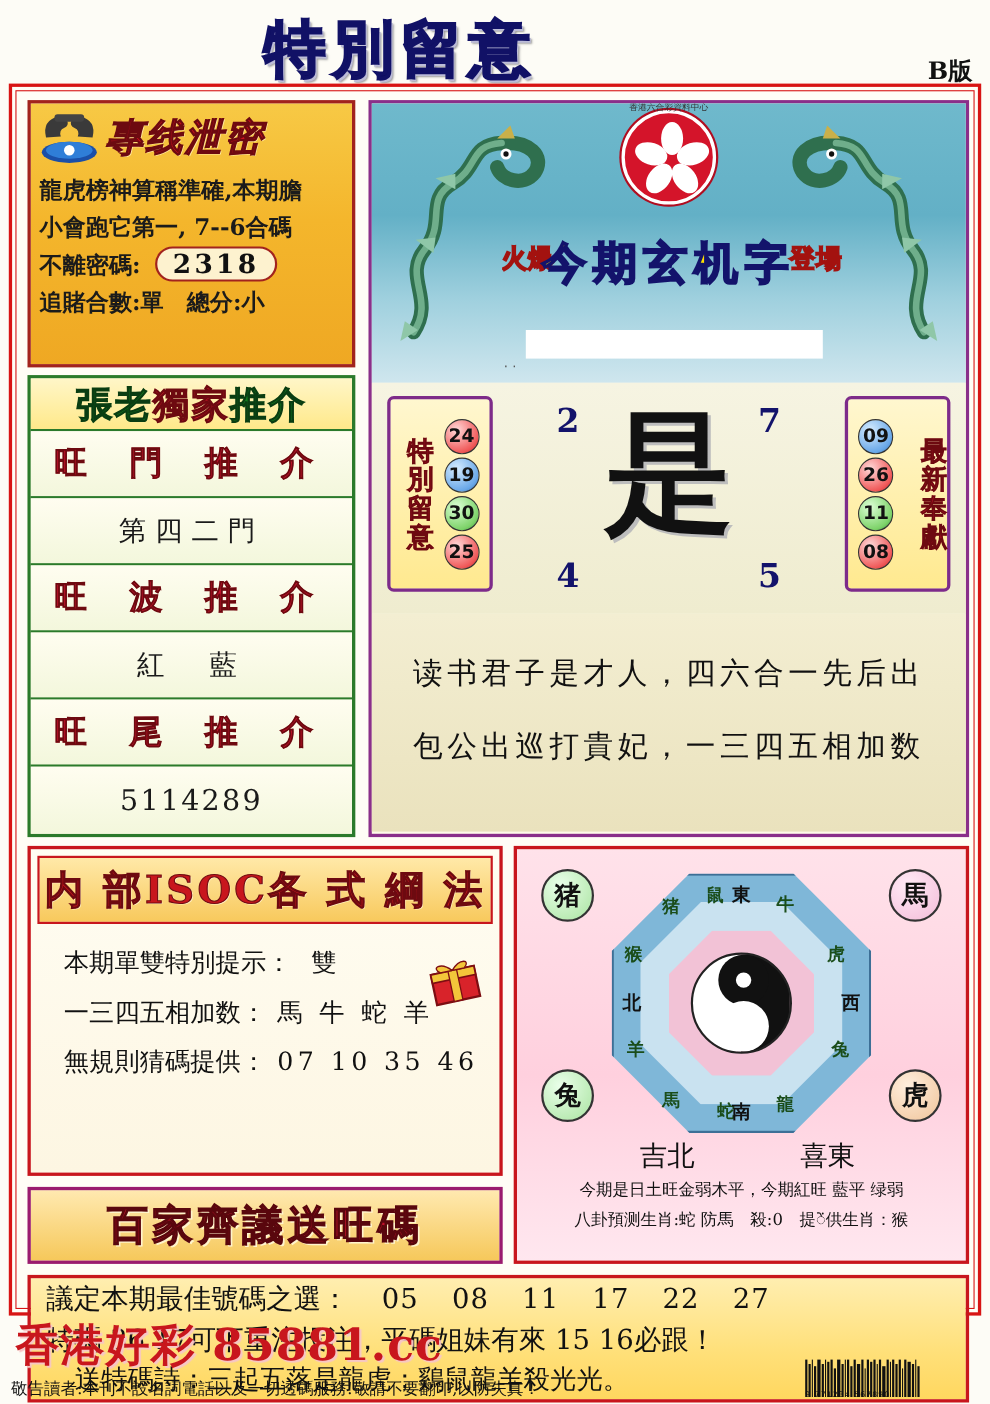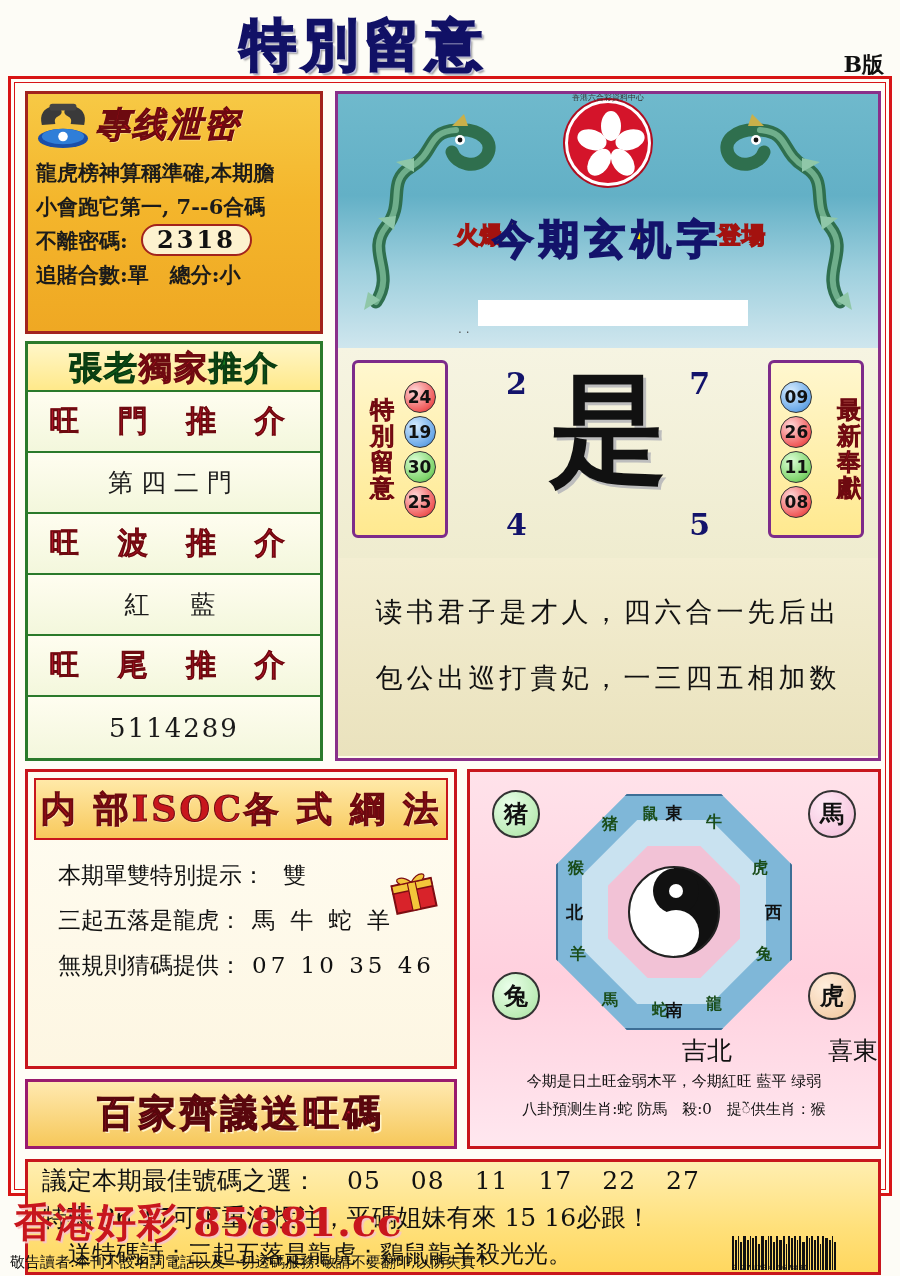--- a/index.html
+++ b/index.html
@@ -334,21 +334,21 @@
   .dir.n { left:50%; top:8px; transform:translateX(-50%); }
   .dir.s { left:50%; bottom:8px; transform:translateX(-50%); }
   .dir.e { left:10px; top:50%; transform:translateY(-50%); }
   .dir.w { right:10px; top:50%; transform:translateY(-50%); }
   .octa-label {
     position:absolute;
     font-family:"DejaVu Serif", serif; font-size:16px; color:#1a4d1a; font-weight:bold;
   }
   .jibei {
     position:absolute; left:0; width:100%; top:262px;
-    display:flex; justify-content:flex-end; gap:96px;
+    display:flex; justify-content:center; gap:96px;
     font-family:"DejaVu Serif", serif; font-size:25px; color:#111;padding-left:11px;
   }
   .bg-note {
     position:absolute; left:0; width:100%;
     font-family:"DejaVu Serif", serif; font-size:15px; color:#111; text-align:center;
   }
   .bg-note.l1 { top:300px; }
   .bg-note.l2 { top:326px; }
   
   .bottom-box {
@@ -525,21 +525,21 @@
         <rect x="3" y="14" width="40" height="28" fill="#d8232a" stroke="#7d0d12" stroke-width="2"></rect>
         <rect x="3" y="14" width="40" height="8" fill="#f3c63a" stroke="#7d0d12" stroke-width="1.5"></rect>
         <rect x="19" y="14" width="8" height="28" fill="#f3c63a" stroke="#7d0d12" stroke-width="1.2"></rect>
         <path d="M23 14 C14 4 4 8 12 14 Z" fill="#f3c63a" stroke="#7d0d12" stroke-width="1.2"></path>
         <path d="M23 14 C32 4 42 8 34 14 Z" fill="#f3c63a" stroke="#7d0d12" stroke-width="1.2"></path>
       </svg>
       <div class="isoc-row">
         <span>本期單雙特別提示：</span><span class="v">雙</span>
       </div>
       <div class="isoc-row">
-        <span>三起五落是龍虎：</span><span class="v2">馬  牛  蛇  羊</span>
+        <span>一三四五相加数：</span><span class="v2">馬  牛  蛇  羊</span>
       </div>
       <div class="isoc-row">
         <span>無規則猜碼提供：</span><span class="v2">07  10  35  46</span>
       </div>
     </div>
 
     <div class="baijia">
       <span>百家齊議送旺碼</span>
     </div>
 

